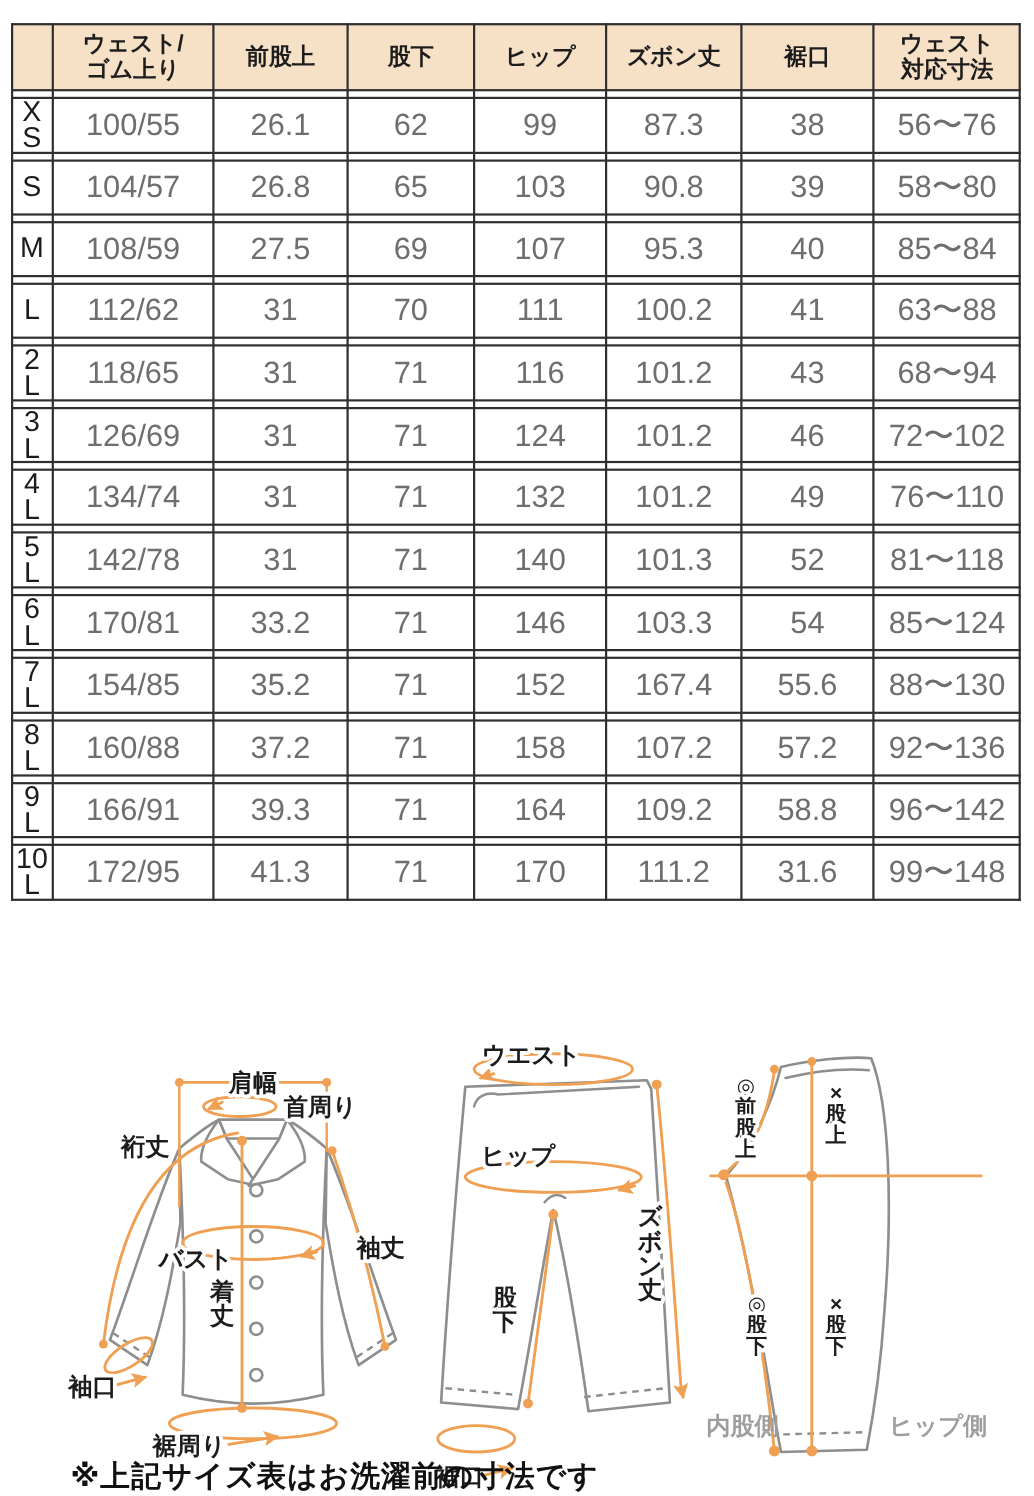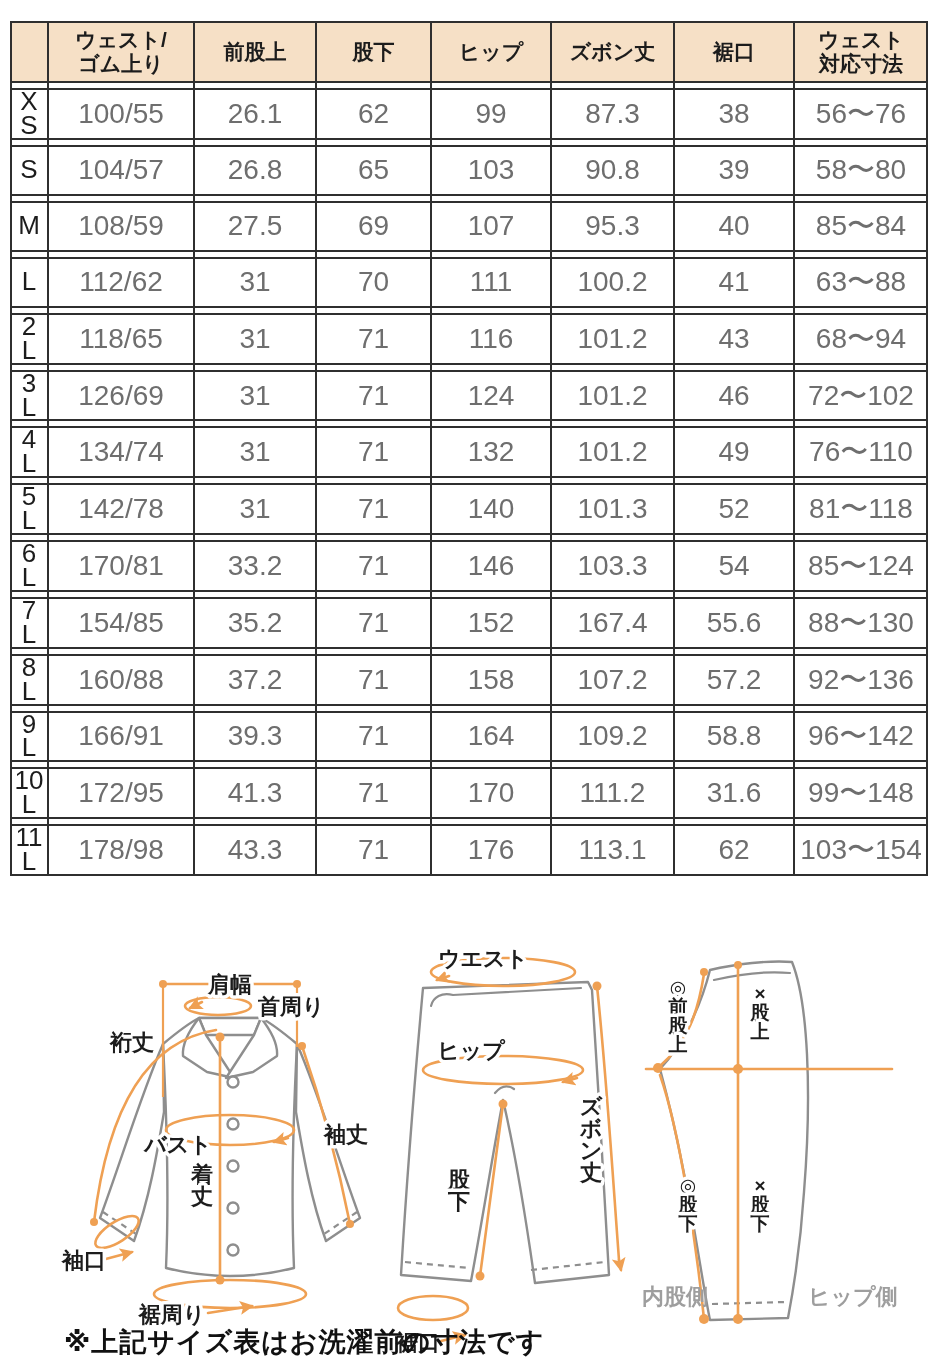--- a/index.html
+++ b/index.html
@@ -222,31 +222,20 @@
           <th>10
 L</th>
           <td>172/95</td>
           <td>41.3</td>
           <td>71</td>
           <td>170</td>
           <td>111.2</td>
           <td>31.6</td>
           <td>99〜148</td>
         </tr>
-        <tr>
-          <th>11
-L</th>
-          <td>178/98</td>
-          <td>43.3</td>
-          <td>71</td>
-          <td>176</td>
-          <td>113.1</td>
-          <td>62</td>
-          <td>103〜154</td>
-        </tr>
       </tbody>
   </table>
 
   <div class="vl" style="left:0"></div>
   <div class="vl" style="left:37px"></div>
   <div class="vl" style="left:183px"></div>
   <div class="vl" style="left:305px"></div>
   <div class="vl" style="left:420px"></div>
   <div class="vl" style="left:540px"></div>
   <div class="vl" style="left:663px"></div>

